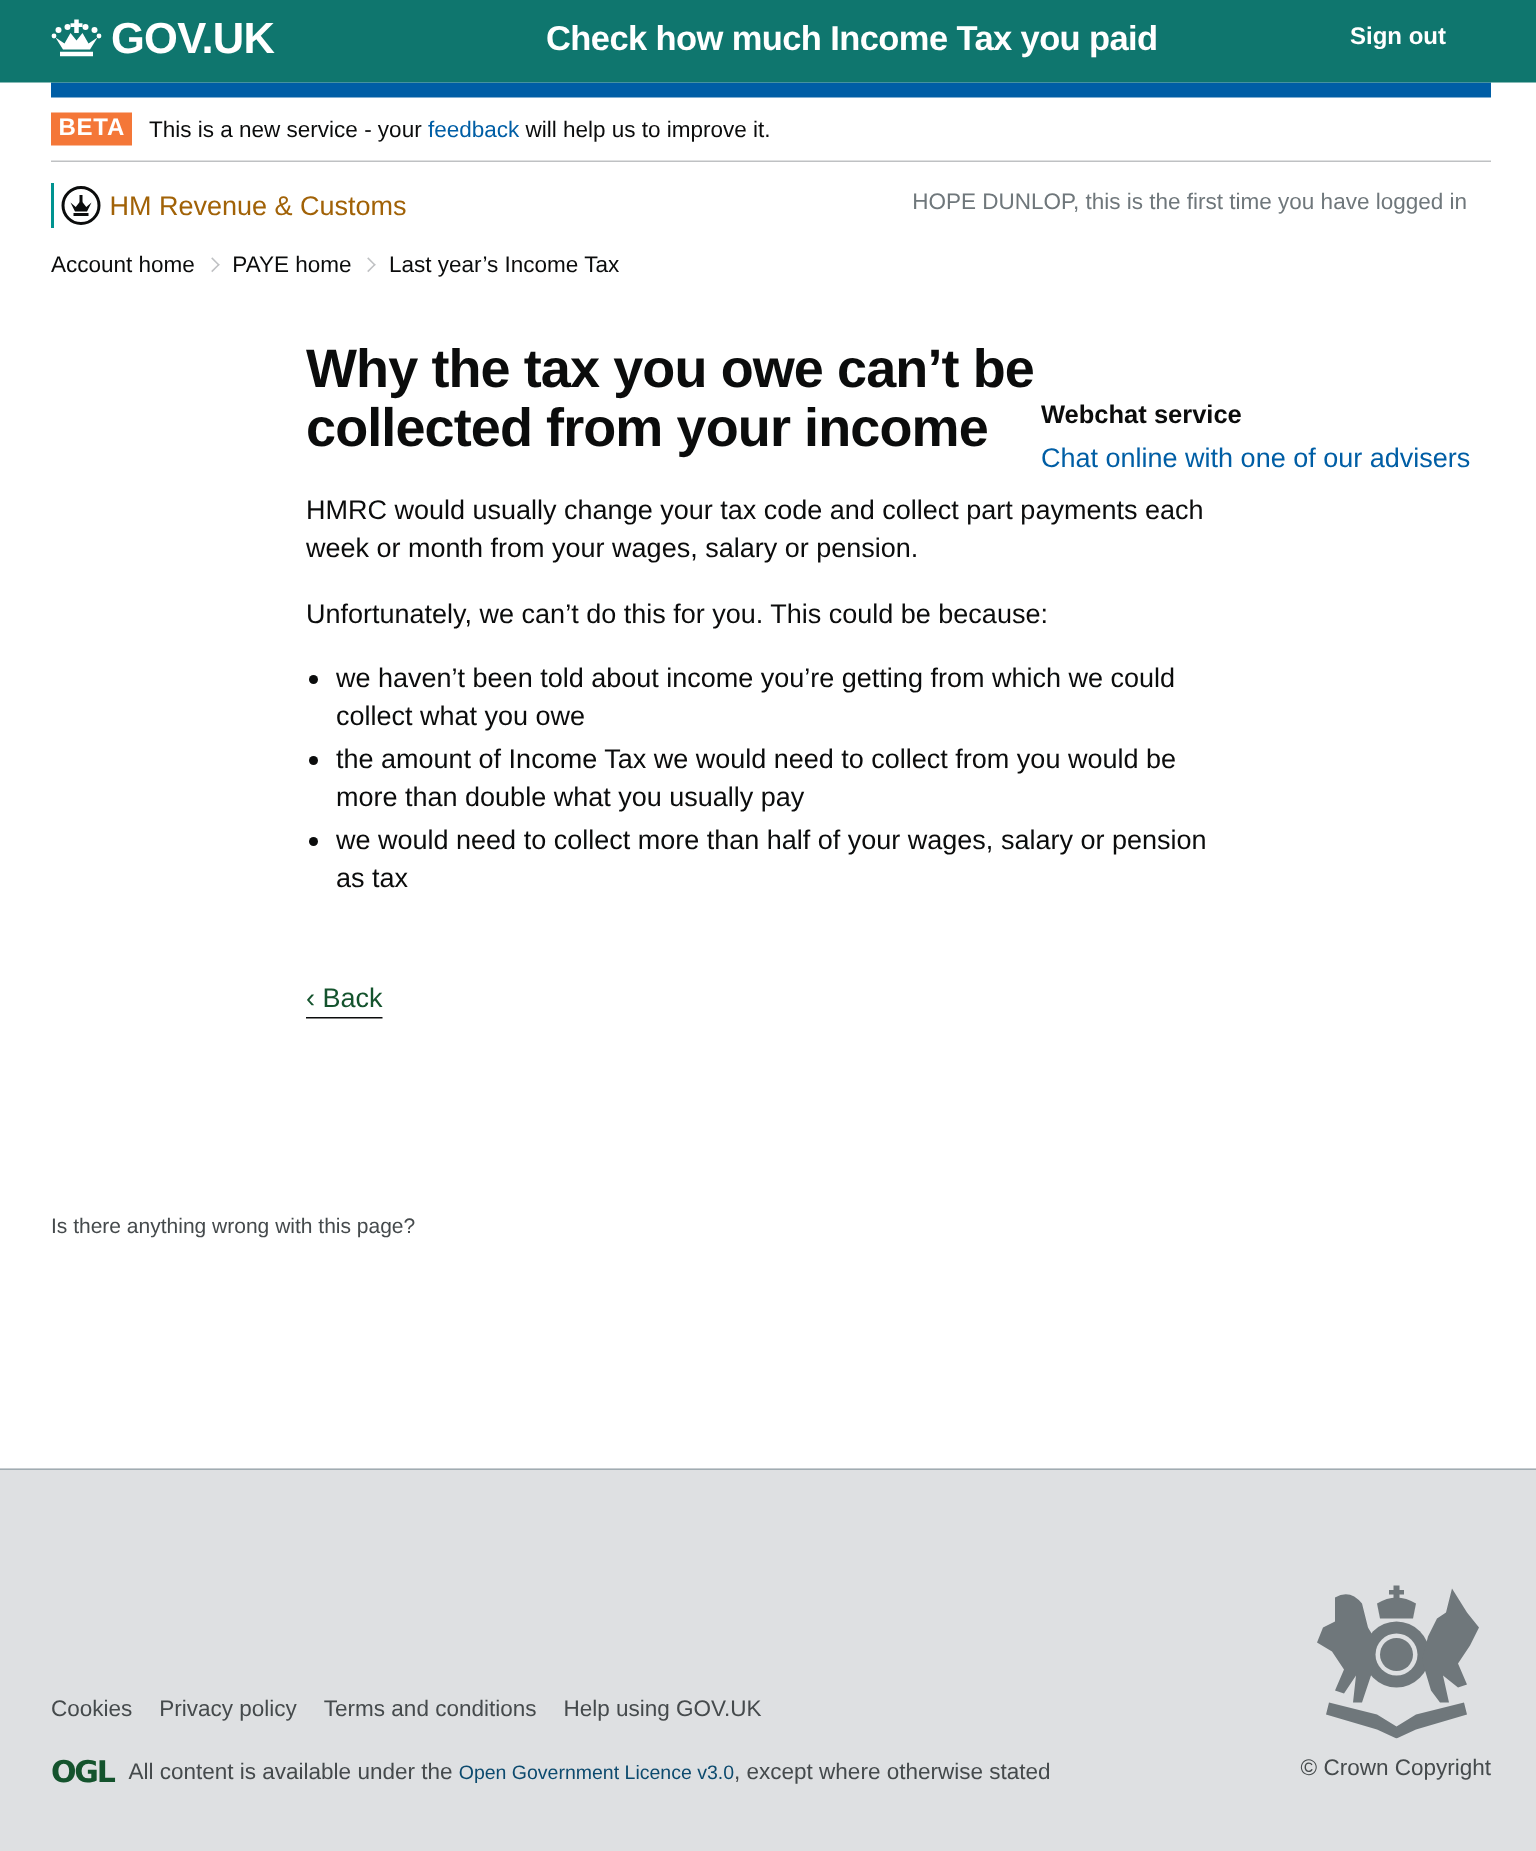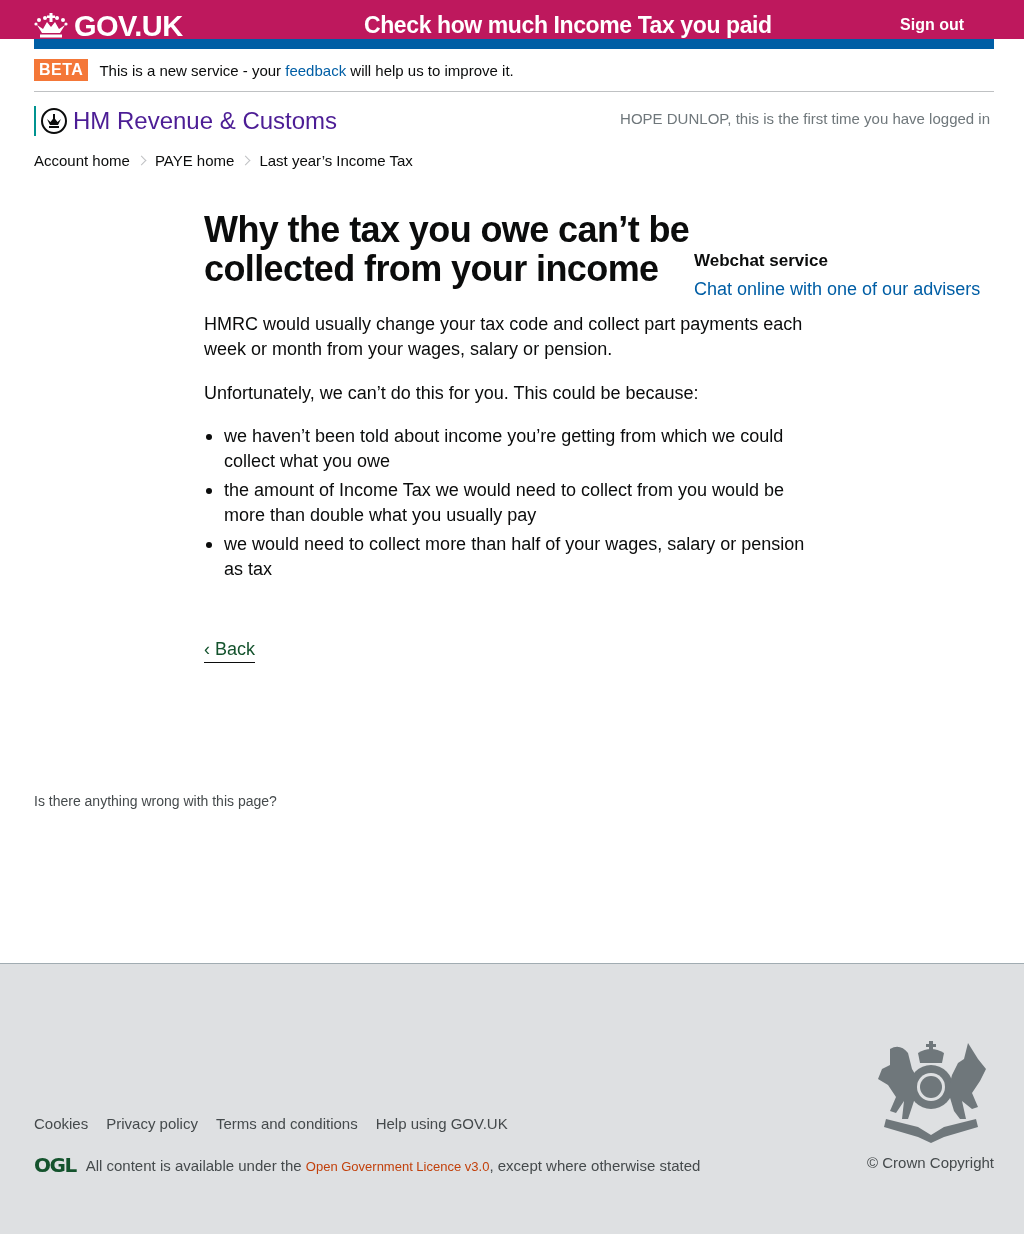--- a/index.html
+++ b/index.html
@@ -6,22 +6,22 @@
     html, body { width: 1024px; background: #fff; }
     body {
       font-family: "Liberation Sans", "DejaVu Sans", sans-serif;
       color: #0b0c0c;
       -webkit-font-smoothing: antialiased;
     }
     a { color: #005ea5; }
 
     
     .gov-header {
-      background: #be185d;
-      height: 39px;
+      background: #0f766e;
+      height: 55px;
       position: relative;
     }
     .gov-header .logo {
       position: absolute;
       left: 34px; top: 10px;
       display: flex; align-items: center;
       color: #fff; text-decoration: none;
     }
     .gov-header .logo svg { width: 34px; height: 28px; margin-right: 6px; }
     .gov-header .logo span {
@@ -72,23 +72,23 @@
       border-left: 2px solid #009390;
       padding-left: 5px;
       display: flex; align-items: center;
       height: 30px;
     }
     .org-logo .crest {
       width: 26px; height: 26px; border: 2px solid #0b0c0c; border-radius: 50%;
       display: flex; align-items: center; justify-content: center; margin-right: 6px;
     }
     .org-logo .crest svg { width: 16px; height: 14px; }
-    .org-logo .org-name { font-size: 24px; color: #4c1d95; }
+    .org-logo .org-name { font-size: 18px; color: #a16207; }
     .user-status {
-      position: absolute; right: 4px; top: 18px;
+      position: absolute; right: 16px; top: 18px;
       font-size: 15px; color: #6f777b;
     }
 
     
     .breadcrumbs {
       margin: 0 30px 0 34px;
       display: flex; align-items: center;
       font-size: 15px;
       height: 20px;
     }
@@ -174,21 +174,21 @@
     .footer-links a { color: #454a4c; margin-right: 18px; }
     .licence {
       position: absolute; left: 34px; top: 189px;
       display: flex; align-items: center;
       font-size: 15px; color: #454a4c;
     }
     .ogl-logo {
       font-weight: 900; font-size: 20px; letter-spacing: -1.5px; color: #14532d;
       margin-right: 10px; font-family: "DejaVu Sans", sans-serif;
     }
-    .licence a { color: #c2410c; font-size: 13px; margin-top: 28px; }
+    .licence a { color: #0c4a6e; font-size: 13px; margin-top: 28px; }
     .crest-big {
       position: absolute; right: 30px; top: 75px;
       width: 126px; height: 104px;
     }
     .copyright {
       position: absolute; right: 30px; top: 190px;
       font-size: 15px; color: #454a4c;
     }
     .copyright a { color: #454a4c; text-decoration: none; }
   </style>

